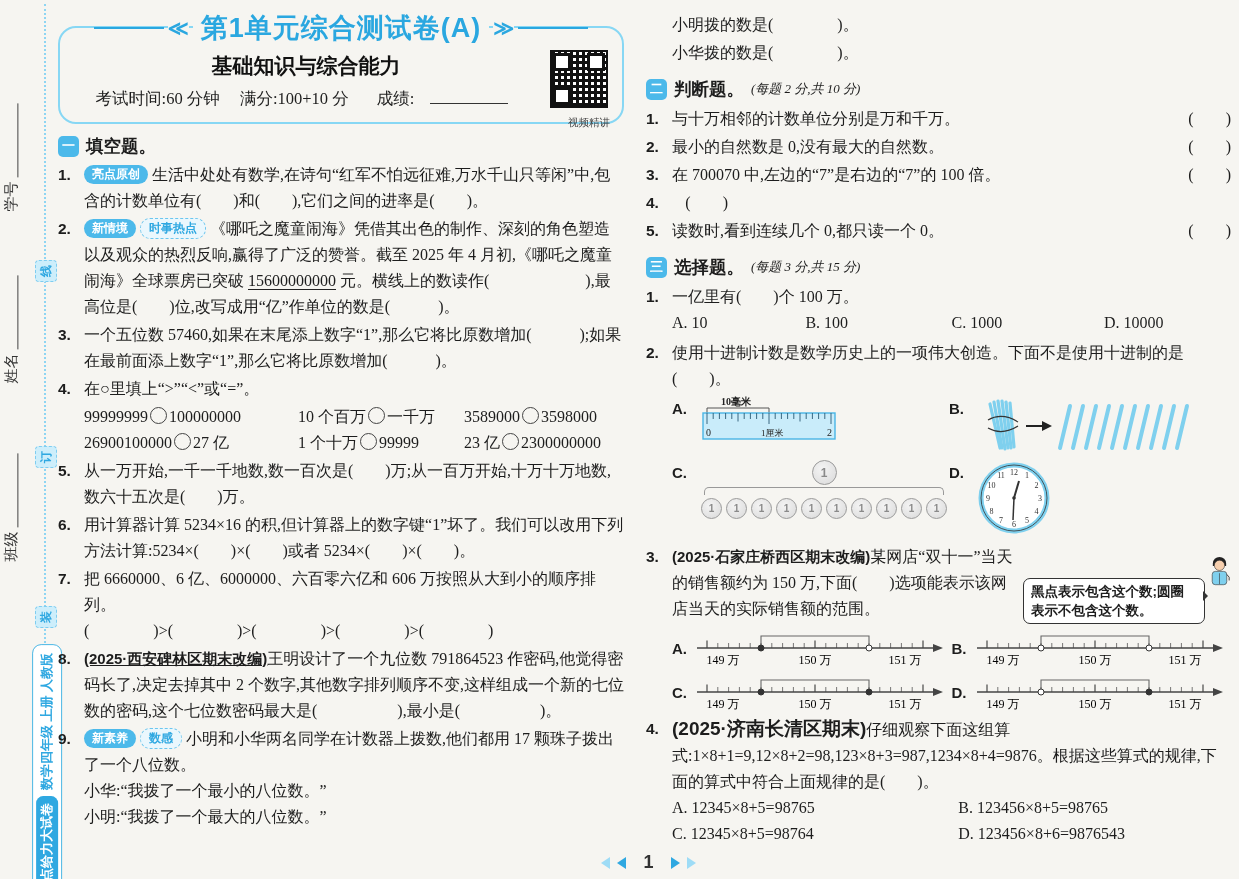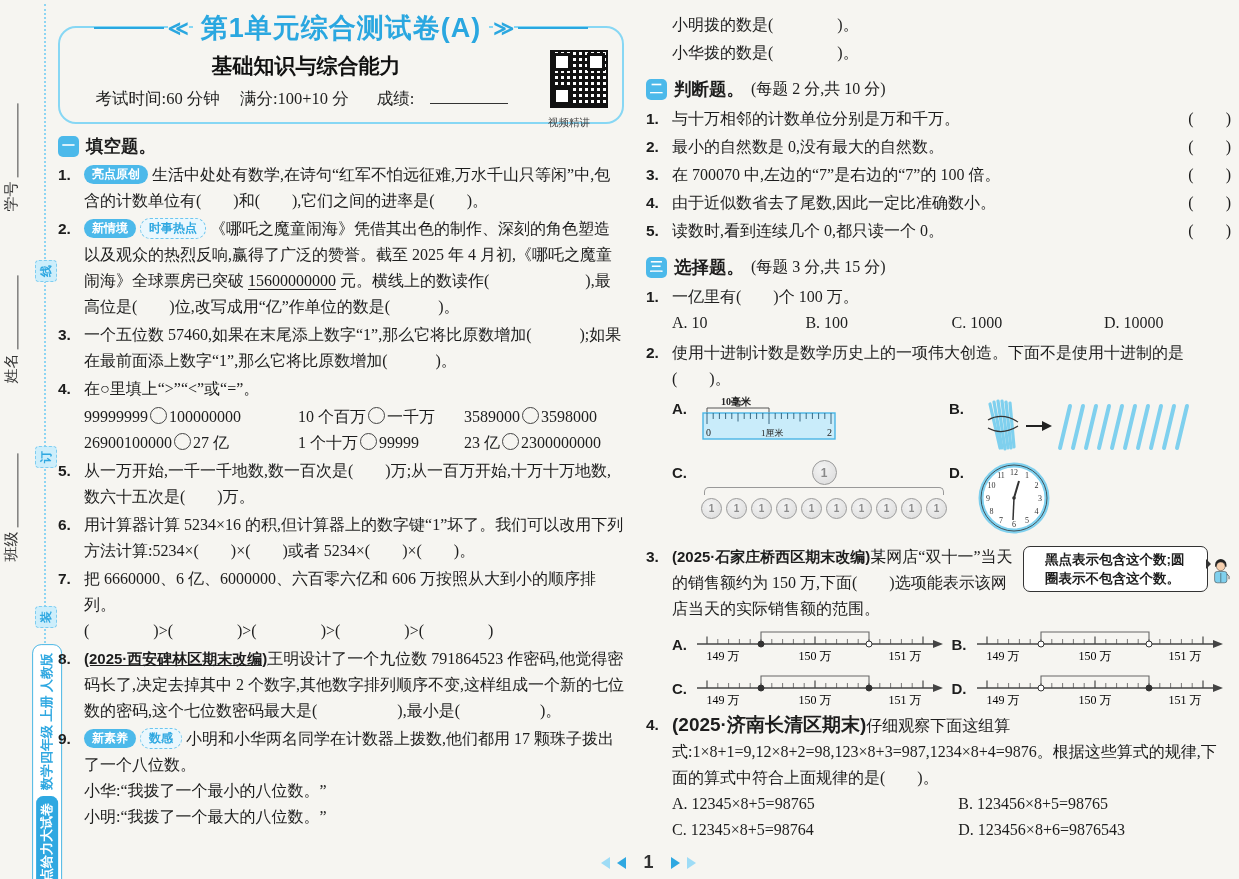--- a/index.html
+++ b/index.html
@@ -32,34 +32,34 @@
   .title-box{position:relative;border:2.5px solid #87d7f4;border-radius:18px;
              padding:20px 96px 10px 26px;text-align:center;margin:16px 0 10px;}
   .title-row{position:absolute;top:-18px;left:0;right:0;display:flex;align-items:center;justify-content:center;gap:4px;}
   .title-row h1{margin:0;font:bold 27px "Liberation Sans",sans-serif;color:#2aa7e0;background:#f6f5f1;padding:0 8px;letter-spacing:1px;}
   .deco-line{width:70px;height:2.5px;background:#2aa7e0;}
   .chev{color:#2aa7e0;font-size:20px;font-weight:bold;background:#f6f5f1;line-height:20px;}
   .subtitle{margin:4px 0 2px;font:bold 21px "Liberation Sans",sans-serif;color:#111;}
   .meta{font-size:16.5px;margin-top:6px;}
   .meta .blank{display:inline-block;width:78px;border-bottom:1.2px solid #333;height:14px;}
   .meta span{margin:0 8px;}
-  .qr-wrap{position:absolute;right:12px;top:22px;width:62px;text-align:left;}
+  .qr-wrap{position:absolute;right:12px;top:22px;width:62px;text-align:right;}
   .qr{width:54px;height:54px;margin:0 auto;border:2px solid #111;position:relative;
       background-image:repeating-linear-gradient(0deg,#111 0 3px,transparent 3px 6px),
                        repeating-linear-gradient(90deg,#111 0 3px,#fff 3px 6px);}
   .qr i{position:absolute;width:12px;height:12px;border:3px solid #111;background:#fff;}
   .qr i.tl{left:1px;top:1px}.qr i.tr{right:1px;top:1px}.qr i.bl{left:1px;bottom:1px}
   .qr-cap{font-size:10.5px;color:#444;margin-top:2px;}
 
   
   .sec{display:flex;align-items:center;gap:7px;margin:10px 0 4px;}
   .sec-ico{width:21px;height:21px;border-radius:5px;background:#4cb9ea;color:#fff;flex:none;
            display:flex;align-items:center;justify-content:center;font:bold 13px "Liberation Sans",sans-serif;}
   .sec b{font:bold 17.5px "Liberation Sans",sans-serif;}
-  .sec .note{font-size:16px;}
+  .sec .note{font-size:13px;font-style:italic;}
   .q{display:flex;margin:2px 0;}
   .qno{width:26px;flex:none;font-weight:bold;font-family:"Liberation Sans",sans-serif;font-size:15.5px;}
   .qbody{flex:1;min-width:0;}
   .badge{display:inline-flex;align-items:center;height:19px;padding:0 8px;border-radius:10px;
          font:bold 12px "Liberation Sans",sans-serif;vertical-align:2px;margin-right:4px;}
   .badge.solid{background:#4cb9ea;color:#fff;}
   .badge.lite{background:#eaf7fd;color:#2fa8e1;border:1px dashed #6cc6ee;}
   .u{border-bottom:1.2px solid #222;}
   .cmp-grid{display:grid;grid-template-columns:1.3fr 1fr 1fr;column-gap:6px;margin-top:2px;}
   .cmp-circle{display:inline-block;width:15px;height:15px;border:1.3px solid #444;border-radius:50%;
@@ -84,22 +84,22 @@
   .coins-col{display:flex;flex-direction:column;align-items:center;width:250px;}
   .coin{width:19px;height:19px;border-radius:50%;border:1px solid #9a9a9a;flex:none;
         background:radial-gradient(circle at 40% 35%,#f4f4f4,#d9d9d9);color:#8a8a8a;
         font:bold 10px "Liberation Sans",sans-serif;display:flex;align-items:center;justify-content:center;}
   .coin.big{width:23px;height:23px;font-size:12px;}
   .coins-brace{width:238px;height:7px;border:1px solid #999;border-bottom:none;border-radius:5px 5px 0 0;margin:2px 0;}
   .coins-row{display:flex;gap:4px;margin-top:1px;}
 
   
   .bubble-wrap{float:right;width:208px;display:flex;gap:3px;align-items:flex-start;margin:2px 0 2px 8px;}
-  .bubble{border:1.6px solid #333;border-radius:7px;background:#fff;padding:3px 21px;
-          font:bold 13.5px "Liberation Sans",sans-serif;line-height:19px;position:relative;}
+  .bubble{border:1.6px solid #333;border-radius:7px;background:#fff;padding:3px 7px;
+          font:bold 13.5px "Liberation Sans",sans-serif;line-height:19px;position:relative;margin-top:32px;}
   .bubble:after{content:"";position:absolute;right:-9px;top:12px;border:5px solid transparent;border-left-color:#333;}
   .nl-grid{display:grid;grid-template-columns:1fr 1fr;row-gap:2px;margin-top:2px;}
   .nl-opt{display:flex;align-items:center;}
   svg.nl{width:252px;height:42px;}
 
   
   .footer{position:absolute;left:58px;right:0;bottom:6px;display:flex;align-items:center;justify-content:center;gap:7px;}
   .pg{font:bold 18px "Liberation Sans",sans-serif;color:#333;margin:0 10px;}
   .tri{width:0;height:0;border-style:solid;display:inline-block;}
   .tri.l{border-width:6px 9px 6px 0;}
@@ -254,21 +254,20 @@
           <span class="jtext">最小的自然数是 0,没有最大的自然数。</span>
           <span class="jmark">(　　)</span>
         </div>
       <div class="jq">
           <span class="qno">3.</span>
           <span class="jtext">在 700070 中,左边的“7”是右边的“7”的 100 倍。</span>
           <span class="jmark">(　　)</span>
         </div>
       <div class="jq">
           <span class="qno">4.</span>
-          <span class="jtext">由于近似数省去了尾数,因此一定比准确数小。</span>
           <span class="jmark">(　　)</span>
         </div>
       <div class="jq">
           <span class="qno">5.</span>
           <span class="jtext">读数时,看到连续几个 0,都只读一个 0。</span>
           <span class="jmark">(　　)</span>
         </div>
 
       <div class="sec">
         <span class="sec-ico">三</span>

